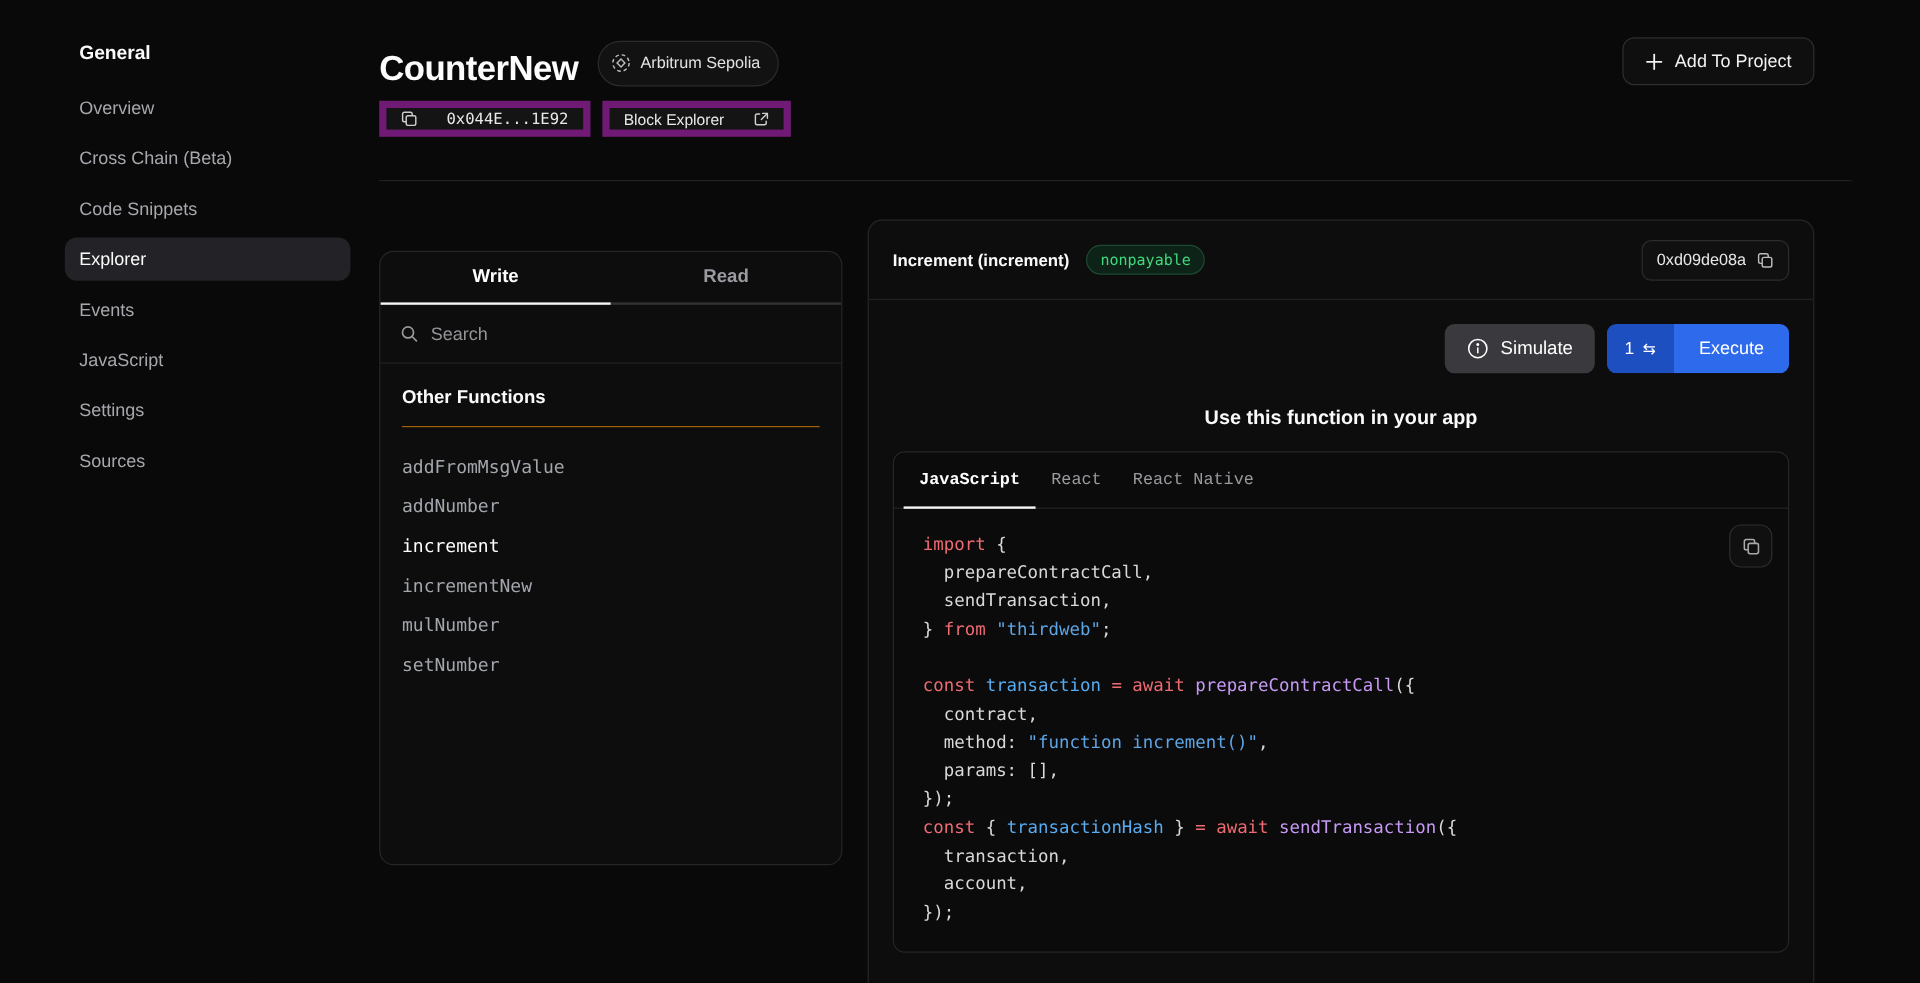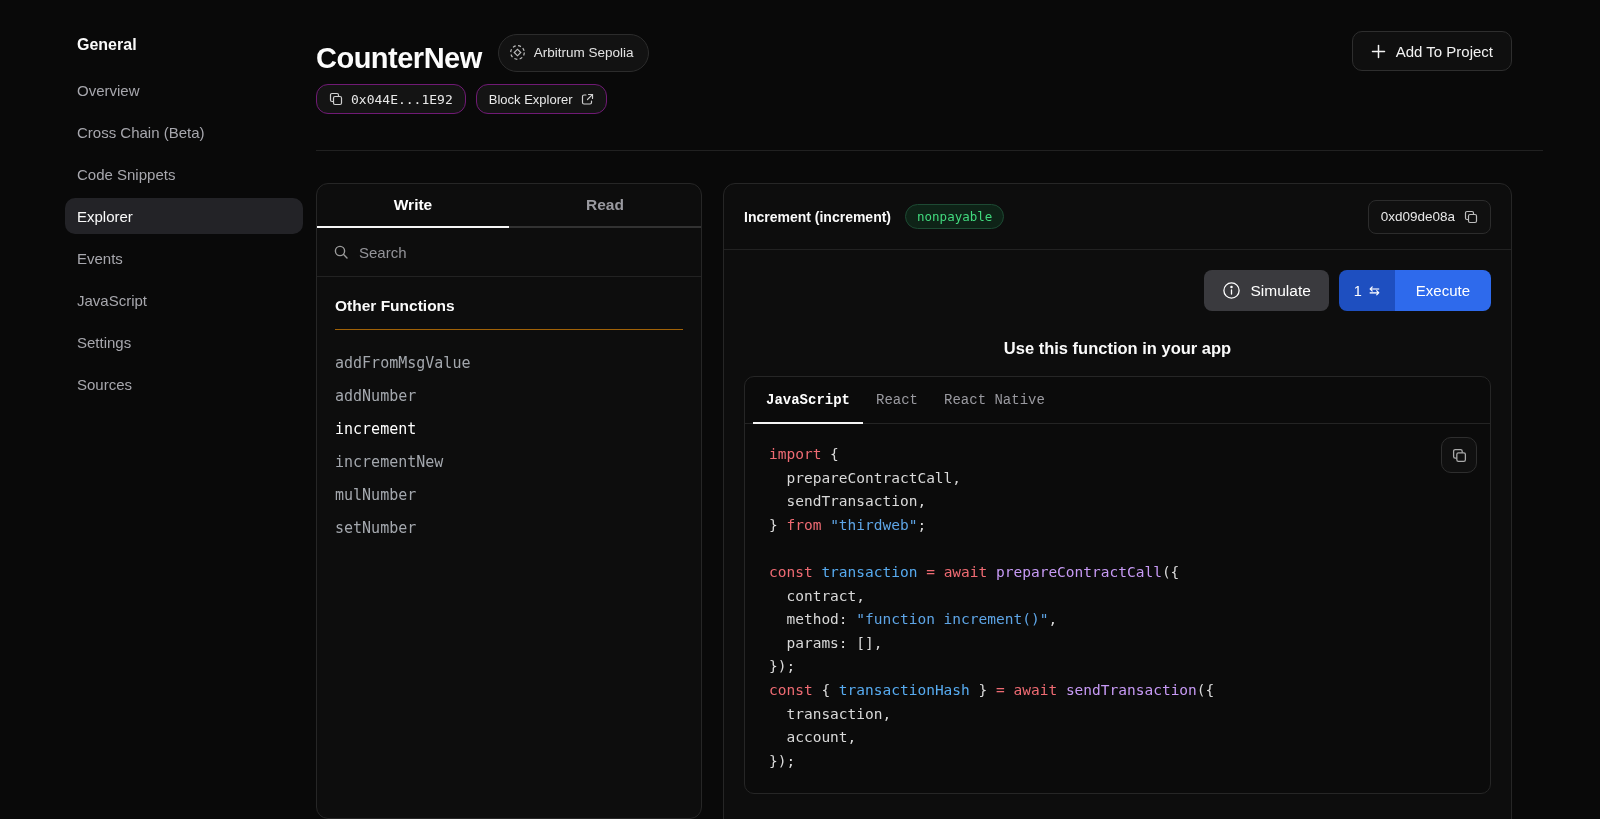--- a/index.html
+++ b/index.html
@@ -6,21 +6,21 @@
   html,body { width:1600px; height:819px; }
   body {
     background:#090909;
     color:#ededed;
     font-family:"Liberation Sans", sans-serif;
     overflow:hidden;
     position:relative;
   }
 
   
-  .sidebar { position:absolute; left:11px; top:0; width:300px; height:819px; padding:36px 8px 0 54px; }
+  .sidebar { position:absolute; left:0; top:0; width:300px; height:819px; padding:36px 8px 0 54px; }
   .side-header { font-size:16px; font-weight:700; color:#fafafa; padding-left:12px; margin-bottom:18px; }
   .side-item {
     height:36px; margin-bottom:6px; display:flex; align-items:center;
     padding-left:12px; border-radius:10px; font-size:15px; color:#a7a7ad; cursor:pointer;
   }
   .side-item.active { background:#232327; color:#fafafa; }
 
   
   .main { position:absolute; left:316px; top:0; width:1196px; height:819px; }
 
@@ -34,34 +34,34 @@
 
   .add-project-btn {
     position:absolute; top:31px; right:0; height:40px;
     display:flex; align-items:center; gap:10px; padding:0 18px;
     background:#0f0f0f; border:1px solid #2e2e2e; border-radius:10px;
     font-size:15px; font-weight:500; color:#f2f2f2; cursor:pointer;
   }
 
   .chips-row { position:absolute; top:84px; left:0; display:flex; gap:10px; }
   .chip {
-    height:30px; display:flex; align-items:center; gap:8px; padding:0 12px;
-    background:#141414; border:1px solid #701a75; border-radius:12px;
+    height:30px; display:flex; align-items:center; gap:24px; padding:0 12px;
+    background:#141414; border:6px solid #701a75; border-radius:0;
     font-size:13px; color:#e8e8e8; cursor:pointer;
   }
   .chip .addr { font-family:"DejaVu Sans Mono", monospace; font-size:13px; }
 
   .header-divider { position:absolute; top:150px; left:0; width:1227px; height:1px; background:#212121; }
 
   .panels { position:absolute; top:183px; left:0; width:1196px; display:flex; gap:21px; align-items:flex-start; }
 
   
   .fn-panel {
-    width:386px; height:636px; background:#0d0d0d;
-    border:1px solid #262626; border-radius:12px; overflow:hidden; flex:none;
+    width:386px; height:512px; background:#0d0d0d;
+    border:1px solid #262626; border-radius:12px; overflow:hidden; flex:none;margin-top:26px;
   }
   .fn-tabs { display:flex; height:44px; }
   .fn-tab {
     flex:1; display:flex; align-items:center; justify-content:center;
     font-size:15.5px; font-weight:600; color:#9a9aa0; cursor:pointer;
     border-bottom:2px solid #323232;
   }
   .fn-tab.active { color:#ffffff; border-bottom-color:#f5f5f5; }
   .search-row { height:49px; display:flex; align-items:center; gap:10px; padding:0 16px; border-bottom:1px solid #222; }
   .search-row svg { flex:none; }

